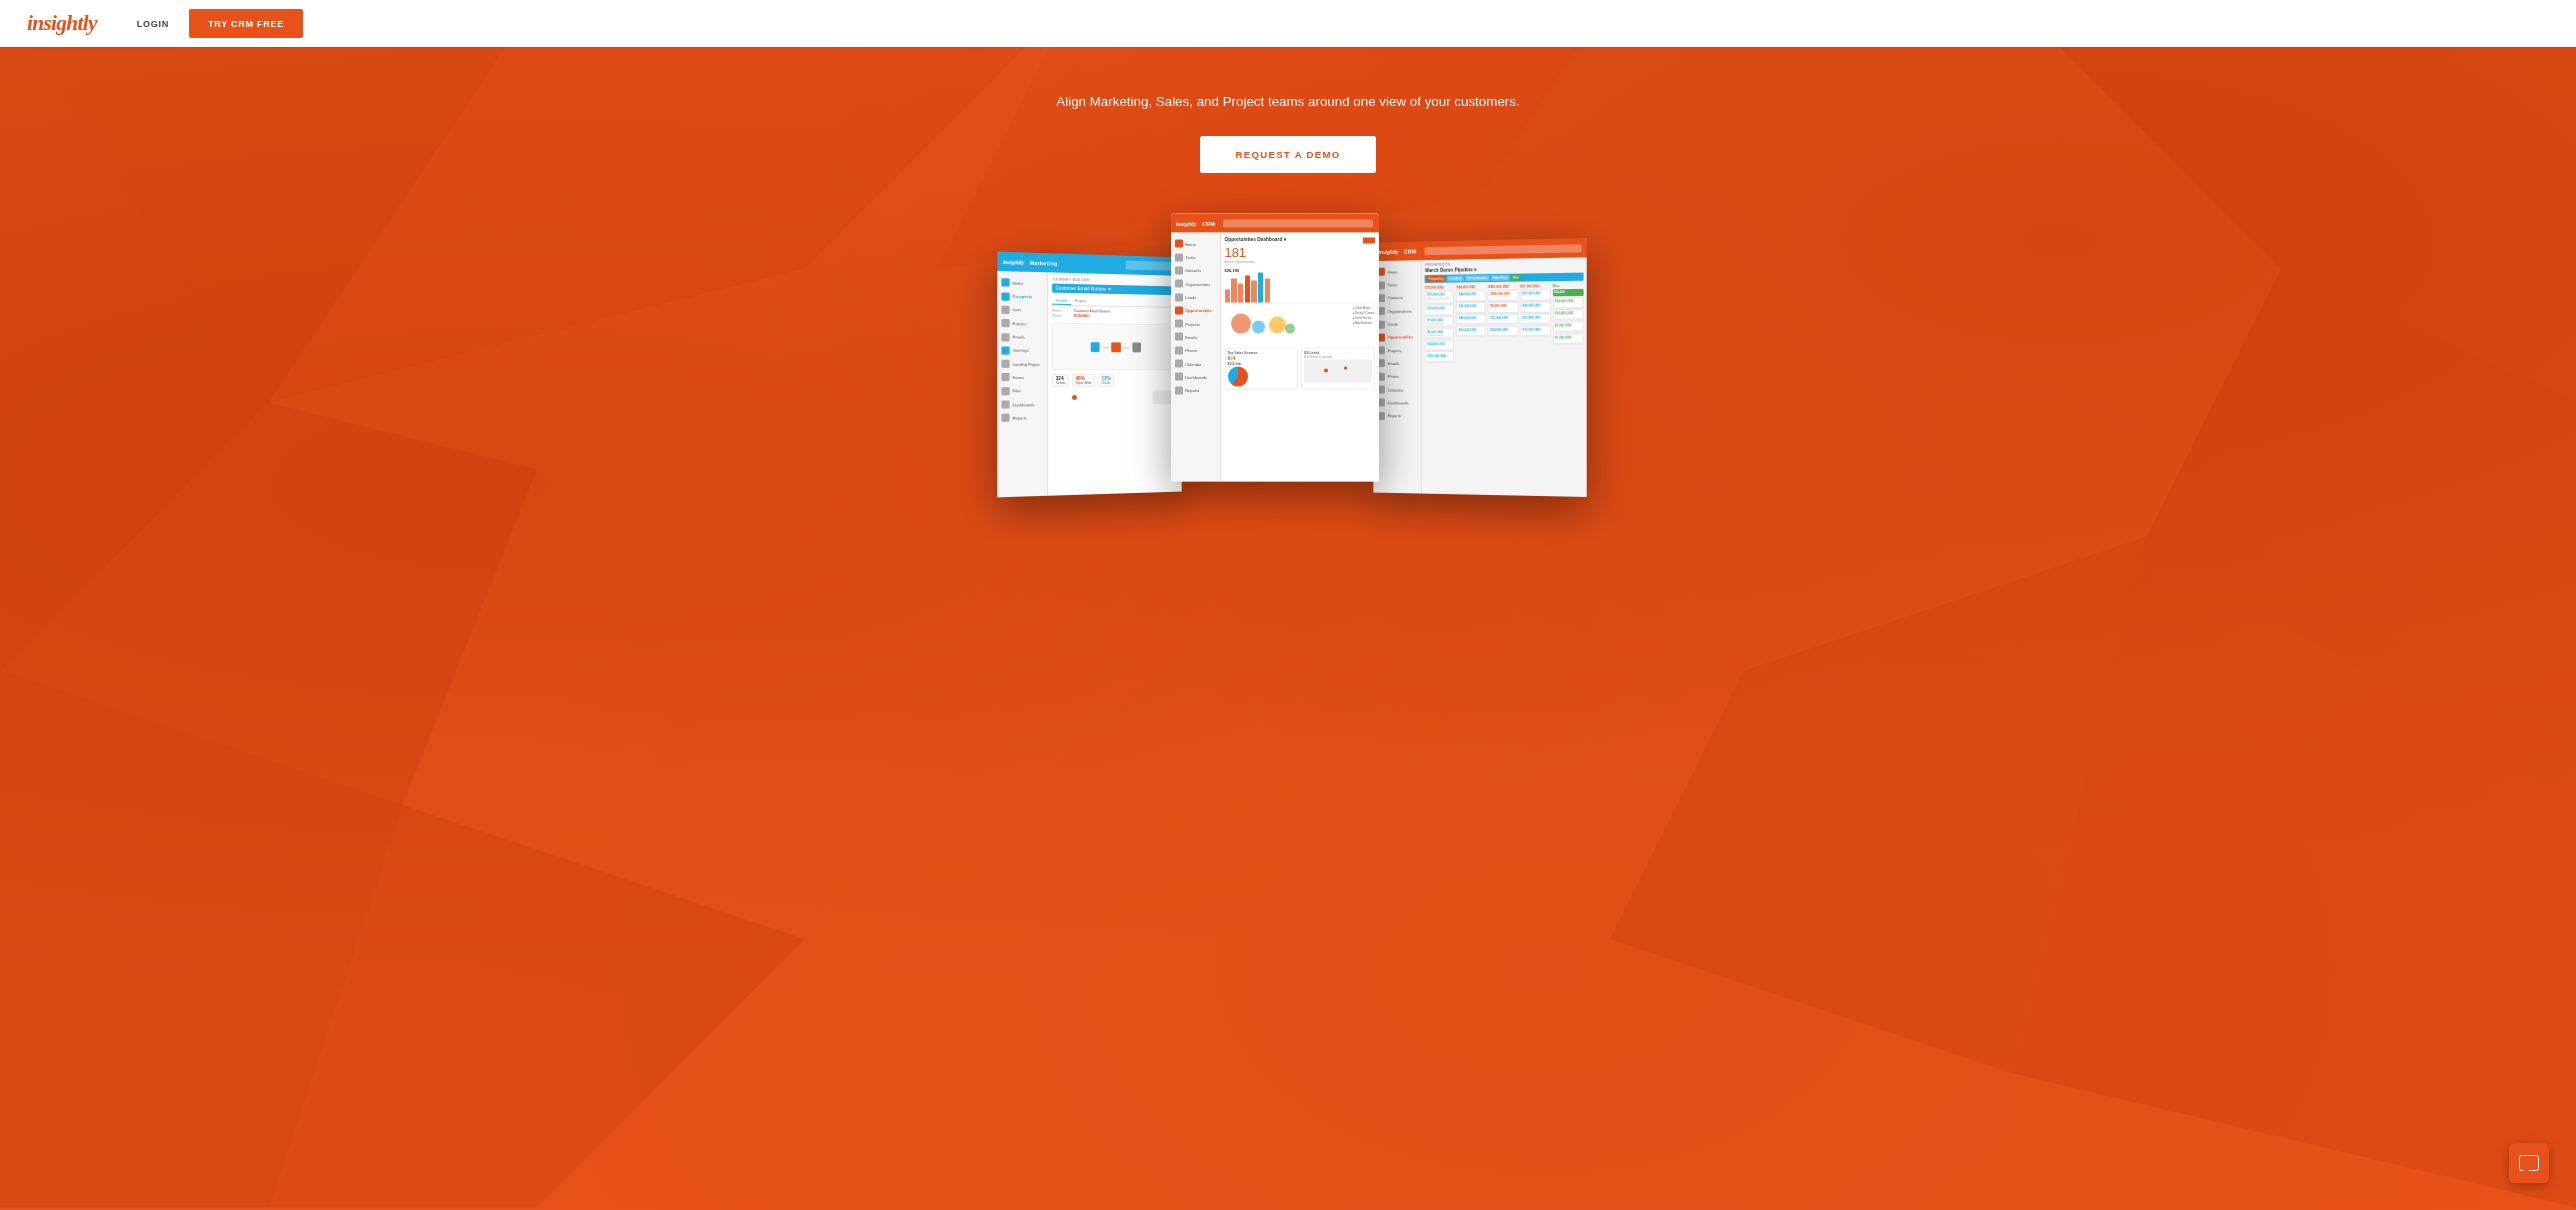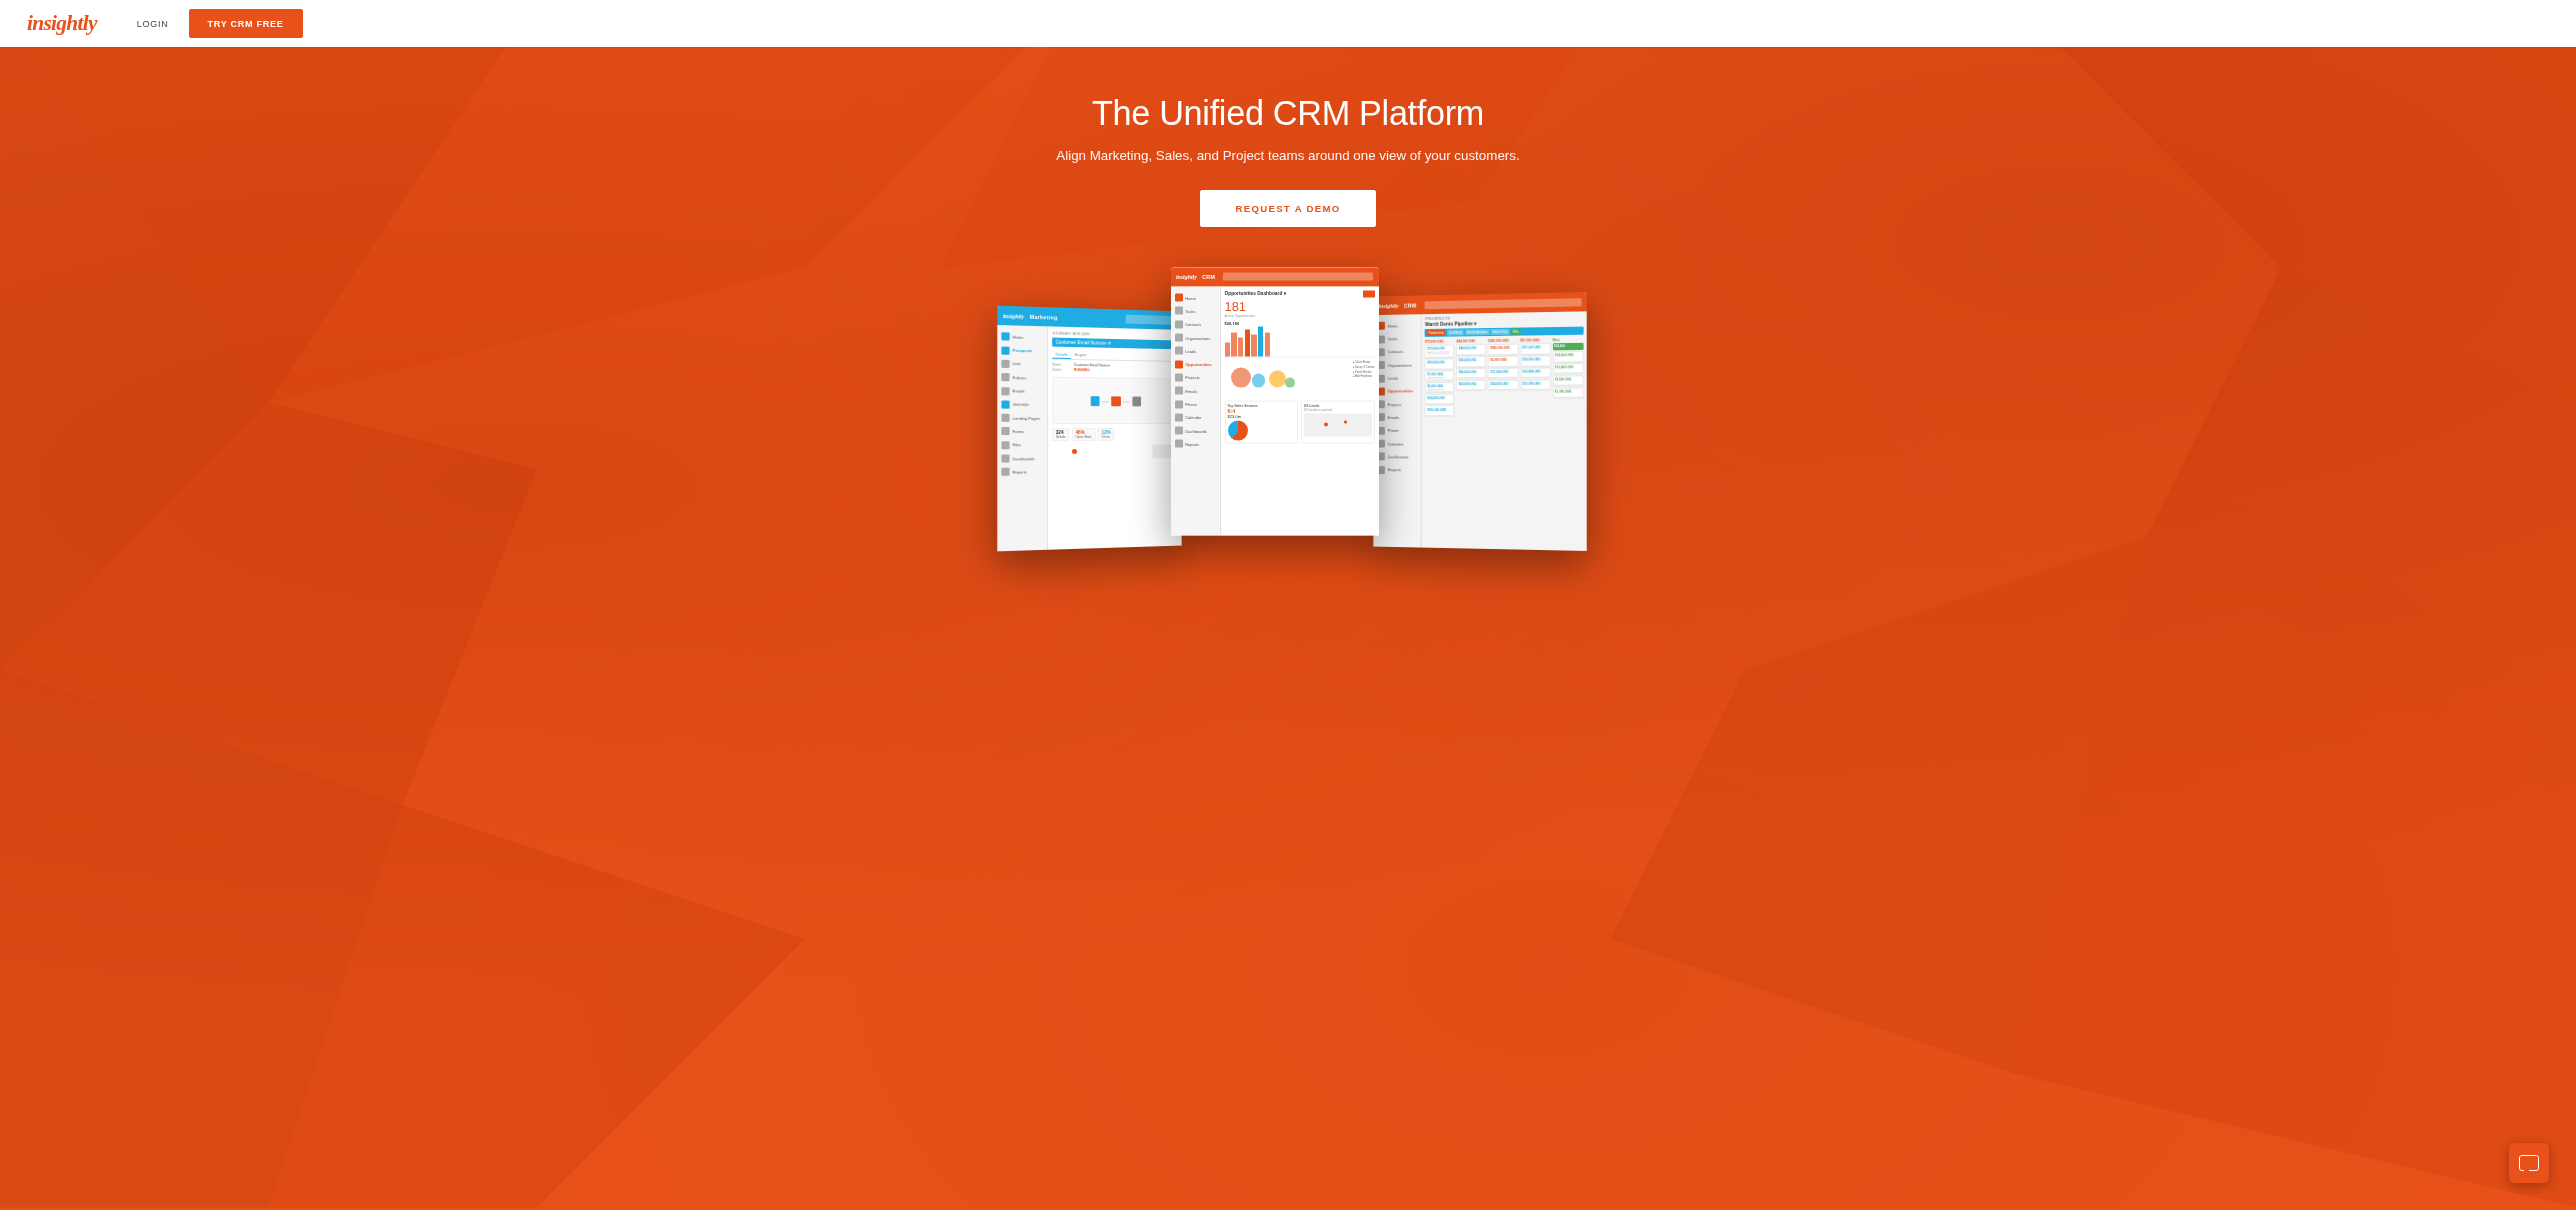--- a/index.html
+++ b/index.html
@@ -42,21 +42,21 @@
     }
     .nav-right {
       display: flex;
       align-items: center;
       gap: 20px;
     }
     .login-link {
       text-decoration: none;
       color: #444;
       font-size: 0.85rem;
-      font-weight: 400;
+      font-weight: 700;
       letter-spacing: 0.7px;
       text-transform: uppercase;
     }
     .try-btn {
       background: #E8521A;
       color: #fff;
       border: none;
       padding: 9.4px 19px;
       font-size: 0.85rem;
       font-weight: 700;
@@ -390,21 +390,20 @@
       <polygon points="1700,200 1920,300 1920,600 1600,400" fill="rgba(175,45,0,0.18)"></polygon>
       <polygon points="800,0 1200,0 1100,150 700,200" fill="rgba(210,60,10,0.12)"></polygon>
       <polygon points="0,500 300,600 200,900 0,900" fill="rgba(165,40,0,0.22)"></polygon>
       <polygon points="300,600 600,700 400,900 200,900" fill="rgba(180,45,0,0.18)"></polygon>
       <polygon points="1600,400 1920,600 1920,900 1500,800" fill="rgba(190,50,5,0.22)"></polygon>
       <polygon points="1300,500 1600,400 1500,800 1200,700" fill="rgba(175,45,0,0.15)"></polygon>
     </svg>
   </div>
 
   <div class="hero-text">
-    <h1 class="hero-title">The Unified CRM Platform</h1>
     <p class="hero-subtitle">Align Marketing, Sales, and Project teams around one view of your customers.</p>
   </div>
 
   <button class="demo-btn">REQUEST A DEMO</button>
 
   <div class="screenshots">
 
     <div class="screen-wrap">
 
       <div class="screen-topbar topbar-marketing">

